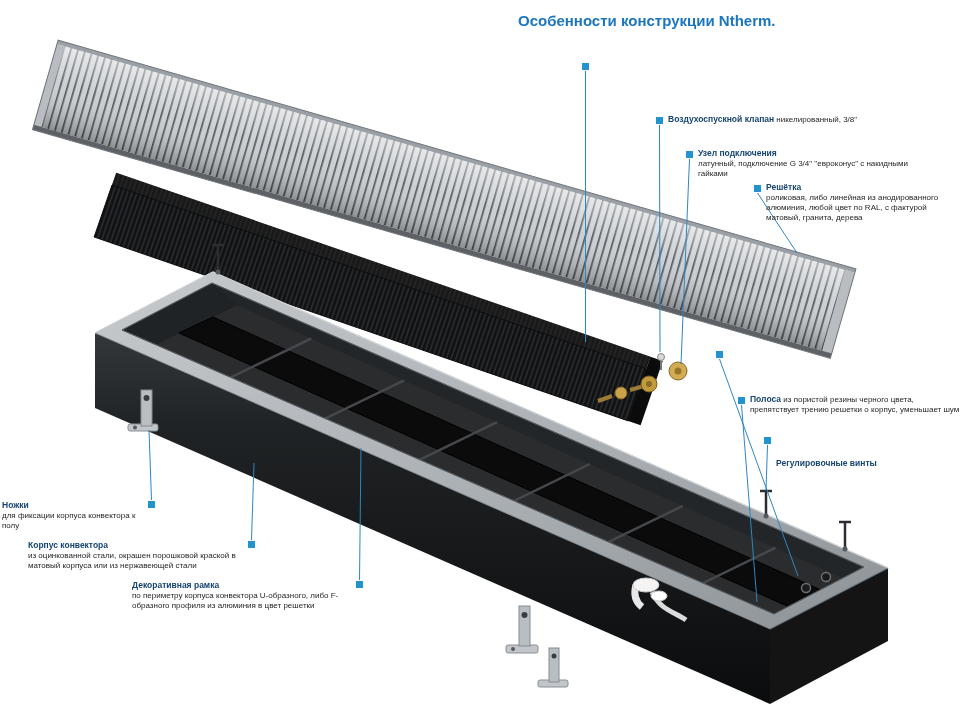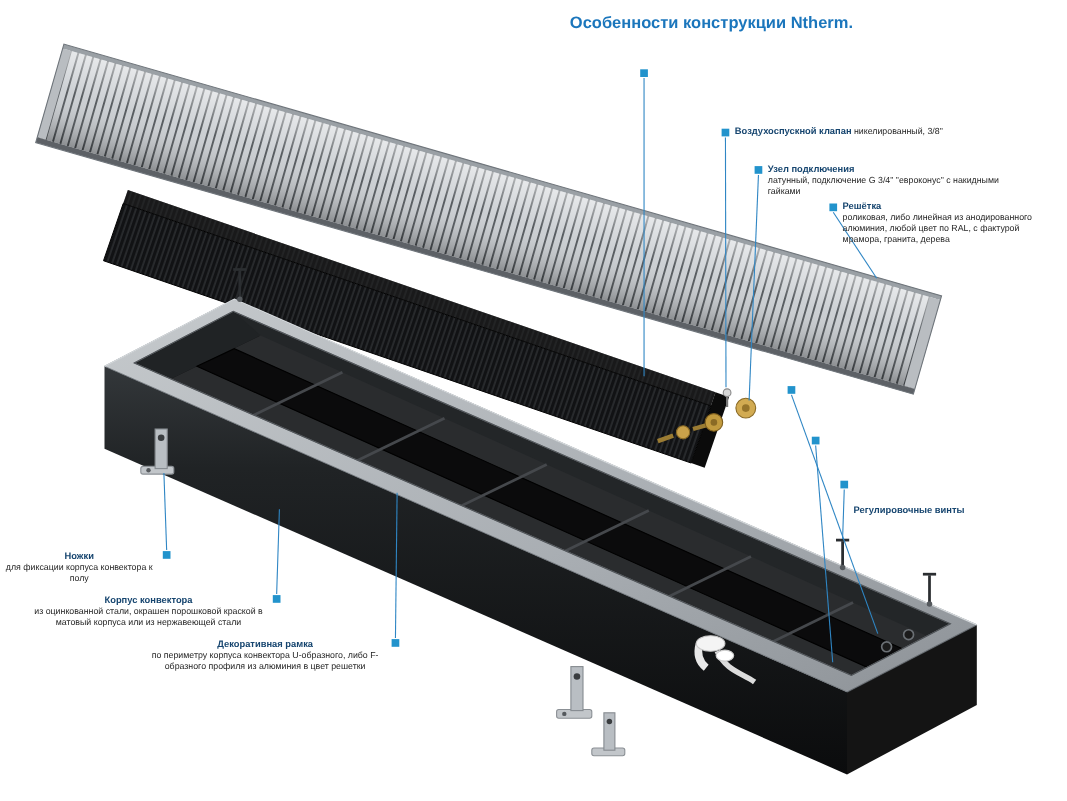--- a/index.html
+++ b/index.html
@@ -4,21 +4,21 @@
 <style>
   *{margin:0;padding:0;box-sizing:border-box}
   html,body{background:#ffffff}
   body{font-family:"Liberation Sans",sans-serif}
   .canvas{position:relative;width:970px;height:728px;background:#ffffff;overflow:hidden;margin:0 auto}
   .page-title{position:absolute;left:518px;top:12px;font-size:15px;font-weight:700;color:#1b76bc;white-space:nowrap}
   .callout{position:absolute;font-size:8px;line-height:1.28;color:#1f1f1f}
   .callout .ct{font-weight:700;color:#16456f;font-size:8.5px}
   .callout .cd{color:#1f1f1f}
   .callout.right{text-align:left}
-  .callout.left{text-align:center}
+  .callout.left{text-align:left}
   .marker{position:absolute;width:7px;height:7px;background:#2293cc}
   svg{position:absolute;left:0;top:0;display:block}
 </style>
 </head>
 <body>
 
 <div class="canvas">
 
   <svg width="970" height="728" viewBox="0 0 970 728">
     <defs>
@@ -173,26 +173,30 @@
 
   <div class="marker" style="left:686px;top:151px"></div>
   <div class="callout right" style="left:698px;top:148px;width:240px">
     <div class="ct">Узел подключения</div>
     <div class="cd">латунный, подключение G 3/4" "евроконус" с накидными гайками</div>
   </div>
 
   <div class="marker" style="left:754px;top:185px"></div>
   <div class="callout right" style="left:766px;top:182px;width:196px">
     <div class="ct">Решётка</div>
-    <div class="cd">роликовая, либо линейная из анодированного алюминия, любой цвет по RAL, с фактурой мрамора, гранита, дерева</div>
+    <div class="cd">роликовая, либо линейная из анодированного алюминия, любой цвет по RAL, с фактурой матовый, гранита, дерева</div>
   </div>
 
   <div class="marker" style="left:716px;top:351px"></div>
 
   <div class="marker" style="left:738px;top:397px"></div>
+  <div class="callout right" style="left:750px;top:394px;width:212px">
+    <span class="ct">Полоса</span>
+    <span class="cd">из пористой резины черного цвета, препятствует трению решетки о корпус, уменьшает шум</span>
+  </div>
 
   <div class="marker" style="left:764px;top:437px"></div>
   <div class="callout right" style="left:776px;top:458px;width:188px">
     <div class="ct">Регулировочные винты</div>
   </div>
 
   <div class="marker" style="left:148px;top:501px"></div>
   <div class="callout left" style="left:2px;top:500px;width:140px">
     <div class="ct">Ножки</div>
     <div class="cd">для фиксации корпуса конвектора к полу</div>

